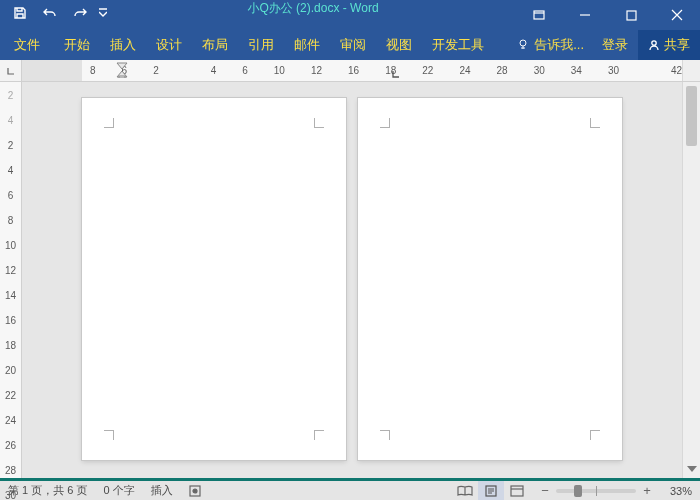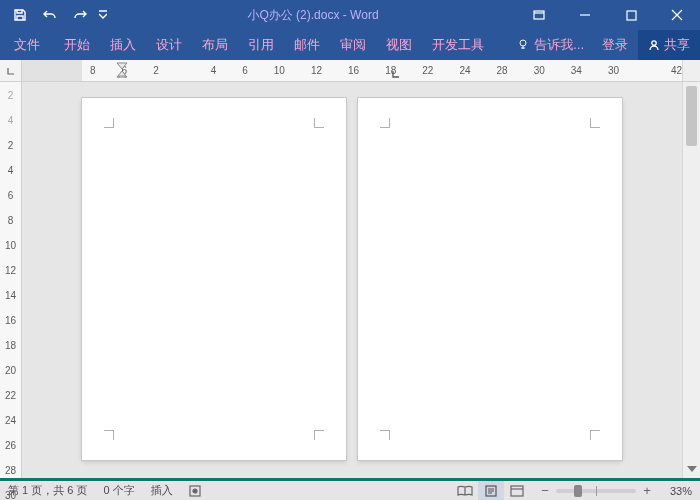--- a/index.html
+++ b/index.html
@@ -1,29 +1,29 @@
 <!DOCTYPE html>
 <html><head>
 <meta charset="utf-8">
 <style>
 * { margin: 0; padding: 0; box-sizing: border-box; font-family: "Microsoft YaHei", "Segoe UI", sans-serif; user-select: none; }
 html, body { width: 700px; height: 500px; overflow: hidden; background: #fff; }
 
 
-.titlebar { height: 30px; background: #2b579a; display: flex; align-items: center; color: #c4b5fd; font-size: 12px; }
+.titlebar { height: 30px; background: #2b579a; display: flex; align-items: flex-start; color: #5eead4; font-size: 12px; }
 .qat { display: flex; align-items: center; gap: 2px; padding-left: 6px; }
 .qat-btn { width: 28px; height: 26px; display: flex; align-items: center; justify-content: center; cursor: pointer; }
 .qat svg { stroke: #fff; fill: none; stroke-width: 1.4; }
 .title-text { flex: 1; text-align: center; opacity: .95; }
 .win-controls { display: flex; }
 .win-btn { width: 46px; height: 30px; display: flex; align-items: center; justify-content: center; cursor: pointer; }
 .win-btn svg { stroke: #fff; fill: none; stroke-width: 1.2; }
 
 
-.ribbon { height: 30px; background: #2b579a; display: flex; align-items: stretch; color: #f9a8d4; font-size: 13px; }
+.ribbon { height: 30px; background: #2b579a; display: flex; align-items: stretch; color: #fde047; font-size: 13px; }
 .tab { padding: 0 10px; display: flex; align-items: center; cursor: pointer; white-space: nowrap; }
 .tab.file { padding: 0 14px; }
 .rib-spacer { flex: 1; }
 .tell-me { display: flex; align-items: center; gap: 4px; padding: 0 8px; cursor: text; opacity: .95; justify-content: space-between; }
 .share-btn { display: flex; align-items: center; gap: 4px; padding: 0 10px; background: #19478a; cursor: pointer; }
 
 
 .ruler-row { height: 22px; background: #eaeaea; display: flex; border-bottom: 1px solid #d0d0d0; font-size: 10px; color: #5a5a5a; }
 .ruler-corner { width: 22px; display: flex; align-items: center; justify-content: center; border-right: 1px solid #d0d0d0; background: #f3f3f3; cursor: pointer; }
 .ruler-gap { width: 60px; background: #e2e2e2; }

